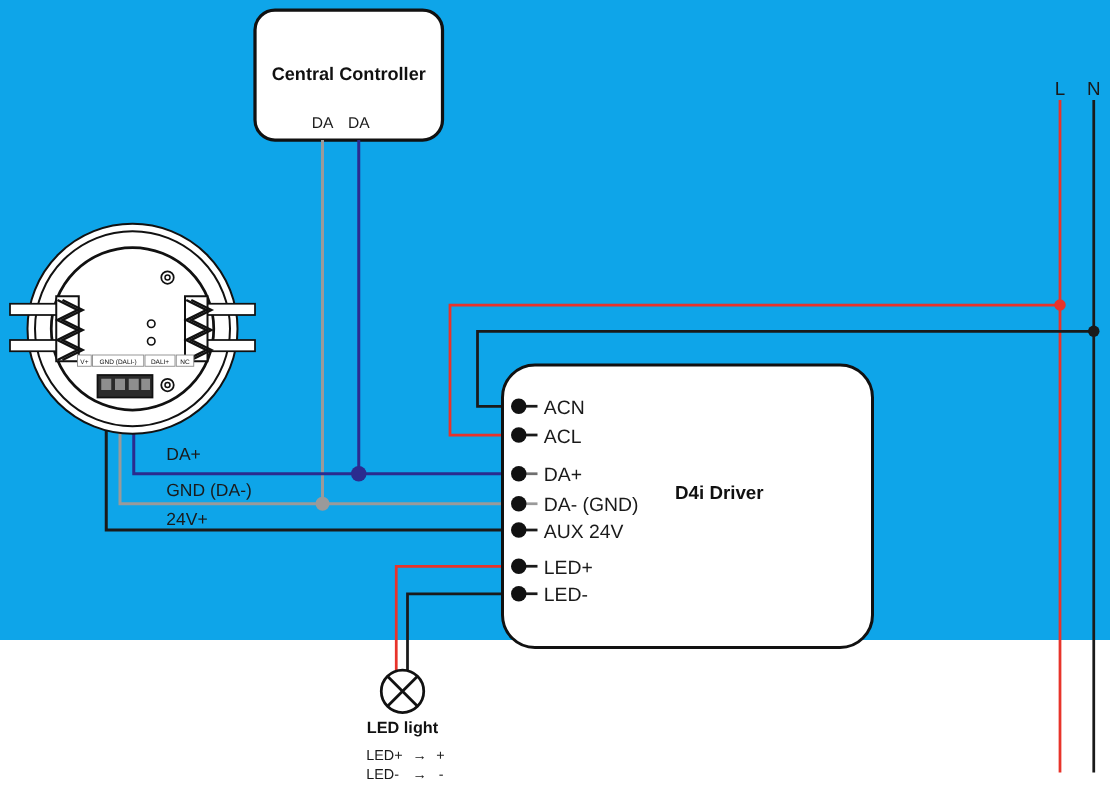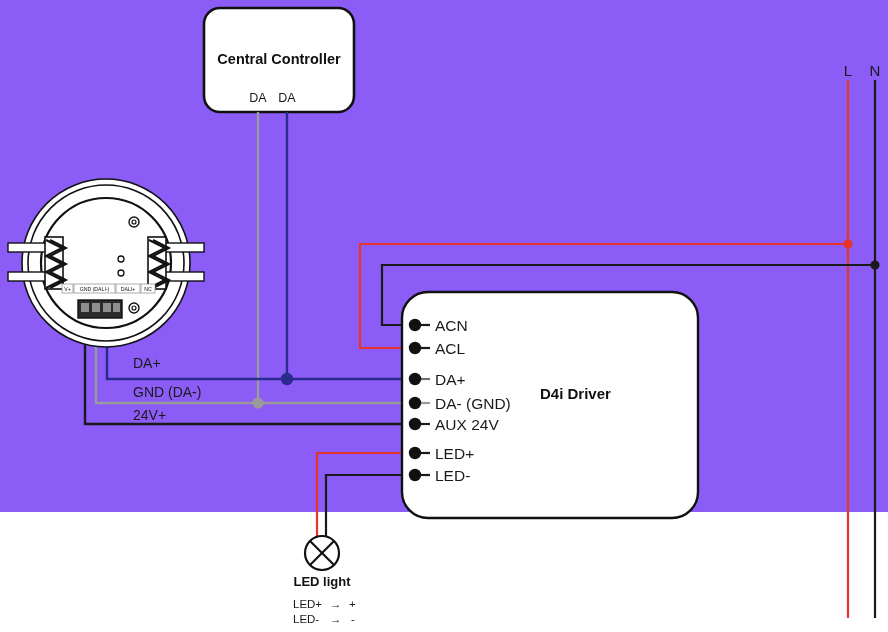--- a/index.html
+++ b/index.html
@@ -1,17 +1,17 @@
 <!DOCTYPE html>
 <html><head>
 <meta charset="utf-8">
 <style>
   html,body{margin:0;padding:0;background:#ffffff;}
   body{width:888px;height:632px;overflow:hidden;font-family:"Liberation Sans",sans-serif;}
-  #stage{position:relative;width:888px;height:512px;background:#8b5cf6;}
+  #stage{position:relative;width:888px;height:512px;background:#0ea5e9;}
   svg{display:block;}
   .lbl{font-family:"Liberation Sans",sans-serif;fill:#1a1a1a;}
   .lbl-bold{font-family:"Liberation Sans",sans-serif;font-weight:bold;fill:#111;}
   .term-lbl{font-size:15.5px;}
   .wire-lbl{font-size:14px;}
   .tiny{font-size:5.2px;fill:#111;font-family:"Liberation Sans",sans-serif;}
 </style>
 </head>
 <body>
 

